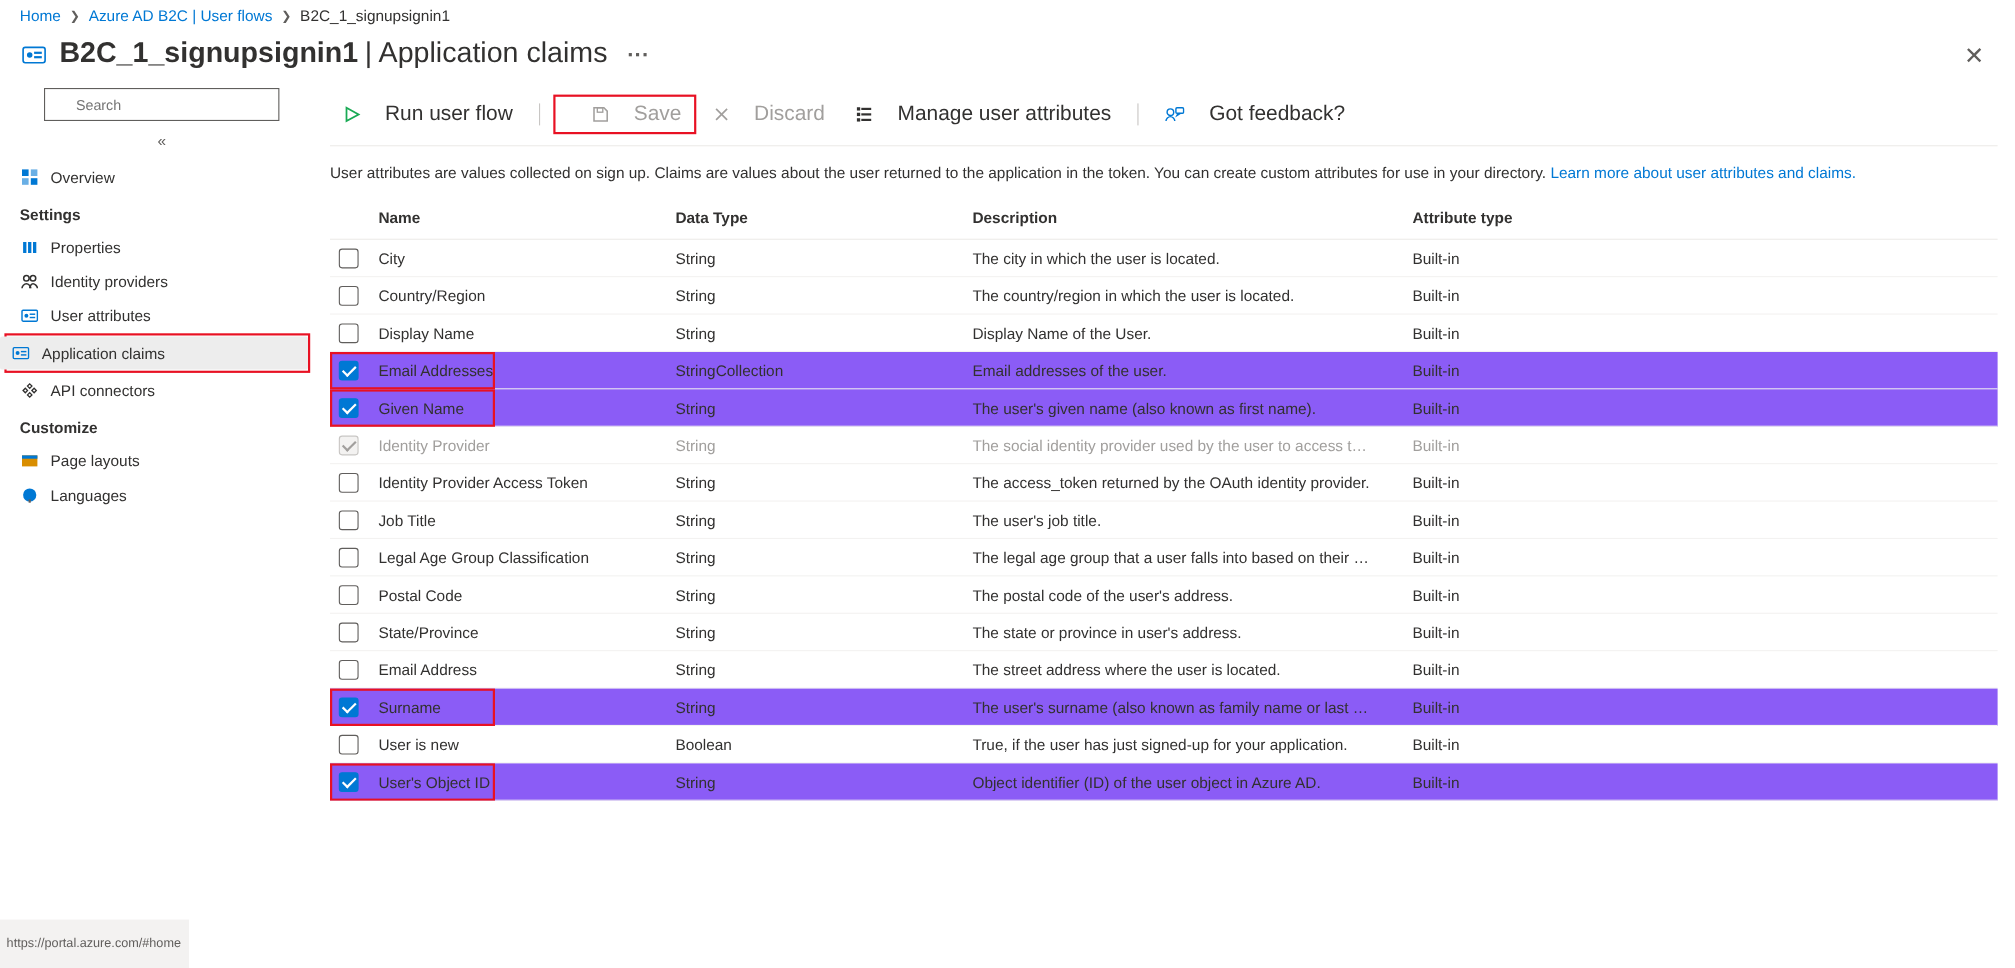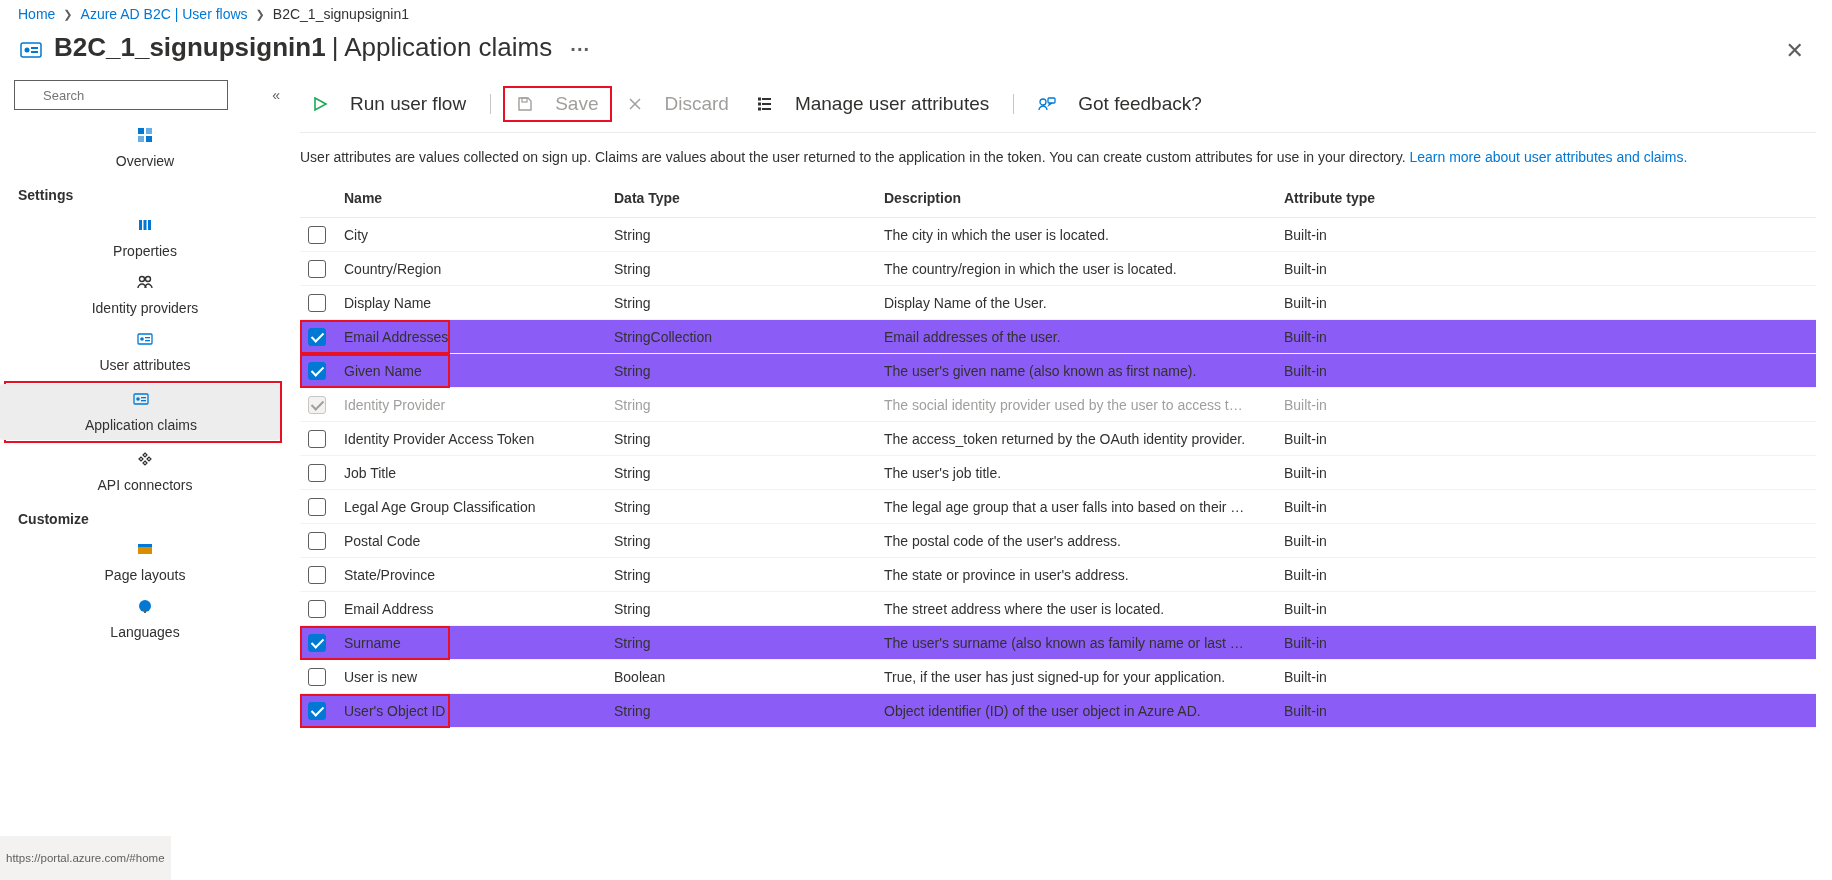--- a/index.html
+++ b/index.html
@@ -51,21 +51,21 @@
     font-weight:300;
     margin-top:2px;
   }
 
   .body-row { display: flex; }
   .sidebar {
     width: 280px;
     padding: 0 0 0 14px;
     flex-shrink: 0;
   }
-  .search-row { display:flex; align-items:center; gap:10px; margin-bottom:10px; margin-top:2px;}
+  .search-row { display:flex; align-items:center; gap:10px; margin-bottom:10px; margin-top:2px;flex-direction:column;}
   .search-input {
     flex: 1;
     border: 1px solid #605e5c;
     height: 30px;
     padding: 0 8px 0 28px;
     font-size: 13px;
     background: #fff;
     position: relative;
   }
   .search-wrap { position: relative; flex:1; }
@@ -84,21 +84,20 @@
   .nav-item {
     display:flex; align-items:center; gap:10px;
     padding: 7px 8px;
     cursor:pointer;
     font-size:14px;
     color:#323130;
     border-radius:2px;
     margin:1px 0;
     margin-left:-6px;
     padding-left:10px;
-    flex-direction:column;
   }
   .nav-item.active { background:#ededed; }
   .nav-item .nicon { width:18px; display:flex; justify-content:center; color:#0078d4; }
 
   .red-box { border: 2px solid #e81123; }
 
   .content {
     flex:1;
     padding: 0 16px 0 20px;
     border-left:0;
@@ -321,21 +320,21 @@
     <div class="toolbar">
       <button class="tbtn">
         <span class="ticon">
             <svg width="16" height="16" viewBox="0 0 16 16">
               <polygon points="3,2 14,8 3,14" fill="none" stroke="#1aaa55" stroke-width="1.6"></polygon>
             </svg>
           </span>
         <span>Run user flow</span>
       </button>
       <div class="tool-divider"></div>
-      <span class="red-box" style="display:inline-flex;">
+      <span class="red-box" style="display:inline-flex;padding-left:21px;">
         <button class="tbtn disabled">
           <span class="ticon">
               <svg width="16" height="16" viewBox="0 0 16 16">
                 <path d="M2 2h9l3 3v9H2z" fill="none" stroke="#a19f9d" stroke-width="1.4"></path>
                 <rect x="5" y="2" width="5" height="4" fill="none" stroke="#a19f9d" stroke-width="1.2"></rect>
               </svg>
             </span>
           <span>Save</span>
         </button>
       </span>

